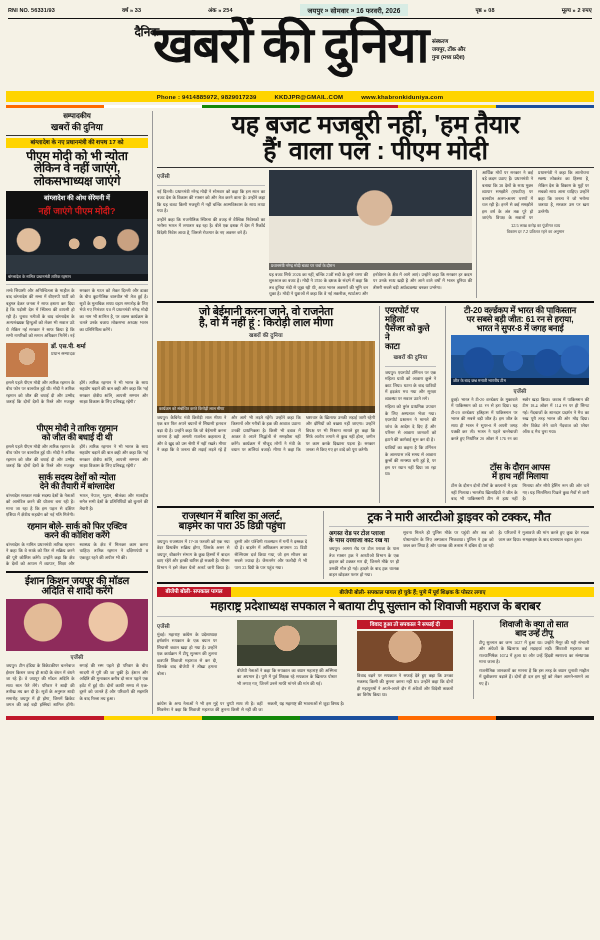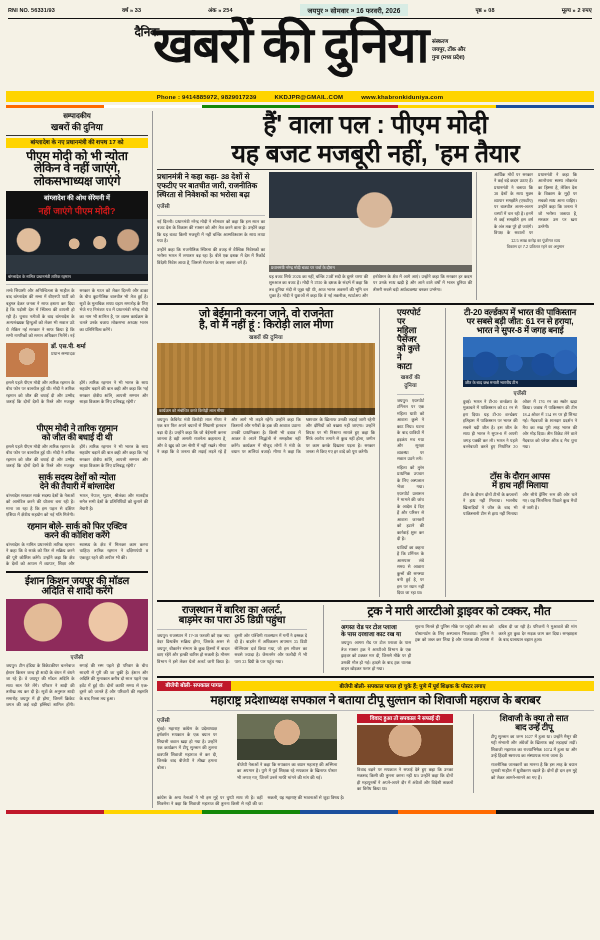--- a/index.html
+++ b/index.html
@@ -149,21 +149,21 @@
   }
   .yel-lbl {
     background: #ffd400; font-size: 5.5px; font-weight: bold;
     text-align: center; padding: 1px 3px;
   }
   .facebox { display: flex; gap: 3px; align-items: flex-start; }
   .facebox .fb-img { width: 42px; height: 34px; flex: 0 0 42px; }
   .facebox .fb-name { font-size: 6px; font-weight: bold; line-height: 1.2; }
   .facebox .fb-role { font-size: 4.5px; color: #444; }
   .vdiv { border-left: 1px solid #999; }
-  .box-in { padding: 0 17px; }
+  .box-in { padding: 0 5px; }
   .ftr { display: flex; height: 4px; margin-top: 2px; }
   .ftr i { flex: 1; }
   .small-cap { font-size: 4px; color: #333; line-height: 1.3; text-align: center; padding-top: 1px; }
 </style>
 </head>
 <body>
 
 <div class="page">
 
   <div class="topbar">
@@ -261,27 +261,26 @@
       <div class="byline">एजेंसी</div>
       <div class="body-txt cols2">
         <span>जयपुर। टीम इंडिया के विकेटकीपर बल्लेबाज ईशान किशन जल्द ही शादी के बंधन में बंधने जा रहे हैं। वे जयपुर की मॉडल अदिति के साथ सात फेरे लेंगे। परिवार ने शादी की तारीख तय कर दी है।</span>
         <span>सूत्रों के अनुसार शादी समारोह जयपुर में ही होगा, जिसमें क्रिकेट जगत की कई बड़ी हस्तियां शामिल होंगी। सगाई की रस्म पहले ही परिवार के बीच सादगी से पूरी की जा चुकी है।</span>
         <span>ईशान और अदिति की मुलाकात करीब दो साल पहले एक इवेंट में हुई थी। दोनों काफी समय से एक-दूसरे को जानते हैं और परिवारों की सहमति के बाद रिश्ता तय हुआ।</span>
       </div>
     </div>
 
     <div class="col-c vdiv" style="padding-left:4px">
 
+      <div class="hl hl-xl">यह बजट मजबूरी नहीं, 'हम तैयार</div>
       <div class="hl hl-xl" style="margin-bottom:3px">हैं' वाला पल : पीएम मोदी</div>
-      <div class="hl hl-xl">यह बजट मजबूरी नहीं, 'हम तैयार</div>
       <div class="hrdark"></div>
 
       <div style="display:flex;gap:4px">
         <div style="width:108px">
-          <div class="sub" style="text-align:left;font-size:7.5px;line-height:1.25">प्रधानमंत्री ने कहा कहा- 38 देशों से एफटीए पर बातचीत जारी, राजनीतिक स्थिरता से निवेशकों का भरोसा बढ़ा</div>
           <div class="byline" style="text-align:left">एजेंसी</div>
           <div class="hrthin"></div>
           <div class="body-txt">नई दिल्ली। प्रधानमंत्री नरेन्द्र मोदी ने सोमवार को कहा कि इस साल का बजट देश के विकास की रफ्तार को और तेज करने वाला है। उन्होंने कहा कि यह बजट किसी मजबूरी में नहीं बल्कि आत्मविश्वास के साथ लाया गया है।</div>
           <div class="body-txt" style="margin-top:2px">उन्होंने कहा कि राजनीतिक स्थिरता की वजह से वैश्विक निवेशकों का भरोसा भारत में लगातार बढ़ रहा है। बीते एक दशक में देश में रिकॉर्ड विदेशी निवेश आया है, जिससे रोजगार के नए अवसर बने हैं।</div>
         </div>
 
         <div style="flex:1">
           <div class="photo ph-modi" style="height:100px">
             <div class="cap">प्रधानमंत्री नरेन्द्र मोदी बजट पर चर्चा के दौरान</div>
           </div>

